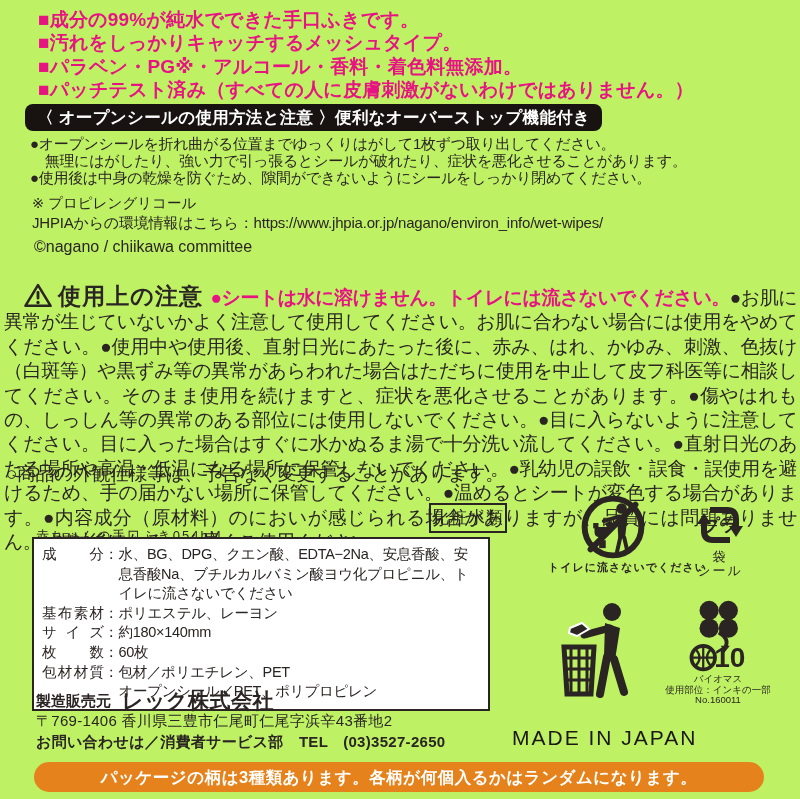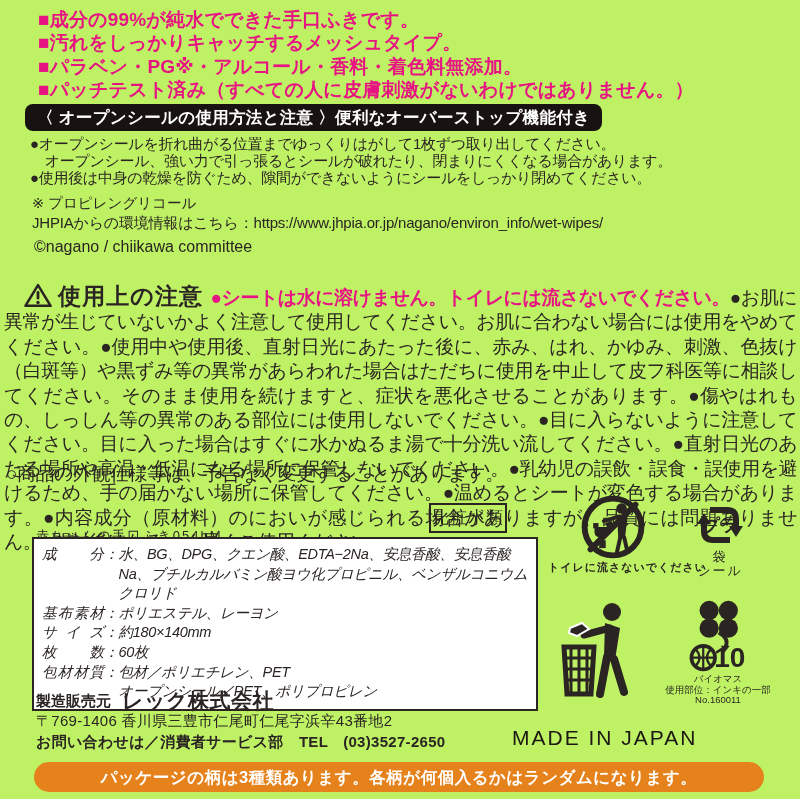--- a/index.html
+++ b/index.html
@@ -25,21 +25,21 @@
   .caution-titlewrap { font-weight:bold; font-size:23px; letter-spacing:1px; white-space:nowrap; }
   .warning-icon-svg { vertical-align:-4px; margin-right:6px; margin-left:20px; }
   .caution-highlight { color:#e81383; font-weight:bold; }
   .caution-note { position:absolute; left:6px; top:461px; font-size:19px; letter-spacing:-0.5px; }
 
   
   .product-name { position:absolute; left:36px; top:527px; font-size:13px; letter-spacing:2px; }
   .product-category { position:absolute; left:429px; top:503px; border:2px solid #2a2422; font-size:17px; padding:1px 1px 2px; letter-spacing:1px; }
 
   
-  .spec-table { position:absolute; left:32px; top:537px; width:506px; border:2px solid #2a2422; padding:6px 8px 7px 8px; background:#fff;font-style:italic; }
+  .spec-table { position:absolute; left:32px; top:537px; width:458px; border:2px solid #2a2422; padding:6px 8px 7px 8px; background:#fff; }
   .spec-row { display:flex; }
   .spec-label { flex:0 0 62px; text-align:justify; text-align-last:justify; font-size:14.5px; line-height:19.6px; }
   .spec-colon { flex:0 0 14px; font-size:14.5px; line-height:19.6px; }
   .spec-value { flex:1; font-size:14.5px; line-height:19.6px; letter-spacing:-0.3px; white-space:pre-line; }
 
   
   .mark { position:absolute; text-align:center; }
   .mark-caption { font-size:11px; font-weight:bold; letter-spacing:1px; white-space:nowrap; }
   .pla-caption { font-size:13px; line-height:14px; letter-spacing:2px; }
   .bio-caption { font-size:9.5px; line-height:10.5px; letter-spacing:0; white-space:nowrap; }
@@ -66,21 +66,21 @@
   <div class="features">
     <div class="feature-line">■成分の99%が純水でできた手口ふきです。</div>
     <div class="feature-line">■汚れをしっかりキャッチするメッシュタイプ。</div>
     <div class="feature-line">■パラベン・PG※・アルコール・香料・着色料無添加。</div>
     <div class="feature-line">■パッチテスト済み（すべての人に皮膚刺激がないわけではありません。）</div>
   </div>
 
   <div class="seal-header">〈 オープンシールの使用方法と注意 〉便利なオーバーストップ機能付き</div>
   <div class="seal-lines">
     <div class="seal-line">●オープンシールを折れ曲がる位置までゆっくりはがして1枚ずつ取り出してください。</div>
-    <div class="seal-line">　オープンシール、強い力で引っ張るとシールが破れたり、閉まりにくくなる場合があります。</div>
+    <div class="seal-line">　無理にはがしたり、強い力で引っ張るとシールが破れたり、症状を悪化させることがあります。</div>
     <div class="seal-line">●使用後は中身の乾燥を防ぐため、隙間ができないようにシールをしっかり閉めてください。</div>
   </div>
   <div class="footnote">※ プロピレングリコール</div>
   <div class="jhpia">JHPIAからの環境情報はこちら：https://www.jhpia.or.jp/nagano/environ_info/wet-wipes/</div>
   <div class="copyright">©nagano / chiikawa committee</div>
 
   <div class="caution">
     <span class="caution-titlewrap"><svg class="warning-icon-svg inline-svg" width="28" height="25" viewBox="0 0 100 88">
           <path d="M50 7 L95 81 H5 Z" fill="none" stroke="#2a2422" stroke-width="9" stroke-linejoin="round"></path>
           <rect x="45" y="28" width="10" height="30" rx="4" fill="#2a2422"></rect>
@@ -89,21 +89,21 @@
   </div>
   <div class="caution-note">○商品の外観仕様等は、予告なく変更することがあります。</div>
 
   <div class="product-name">赤ちゃんの手口ふき054bM</div>
   <div class="product-category">化粧水類</div>
 
   <div class="spec-table">
     <div class="spec-row">
       <span class="spec-label">成分</span>
         <span class="spec-colon">：</span>
-        <span class="spec-value">水、BG、DPG、クエン酸、EDTA−2Na、安息香酸、安息香酸Na、ブチルカルバミン酸ヨウ化プロピニル、ベンザルコニウムクロリド</span>
+        <span class="spec-value">水、BG、DPG、クエン酸、EDTA−2Na、安息香酸、安息香酸Na、ブチルカルバミン酸ヨウ化プロピニル、トイレに流さないでください</span>
     </div>
     <div class="spec-row">
       <span class="spec-label">基布素材</span>
         <span class="spec-colon">：</span>
         <span class="spec-value">ポリエステル、レーヨン</span>
     </div>
     <div class="spec-row">
       <span class="spec-label">サイズ</span>
         <span class="spec-colon">：</span>
         <span class="spec-value">約180×140mm</span>

